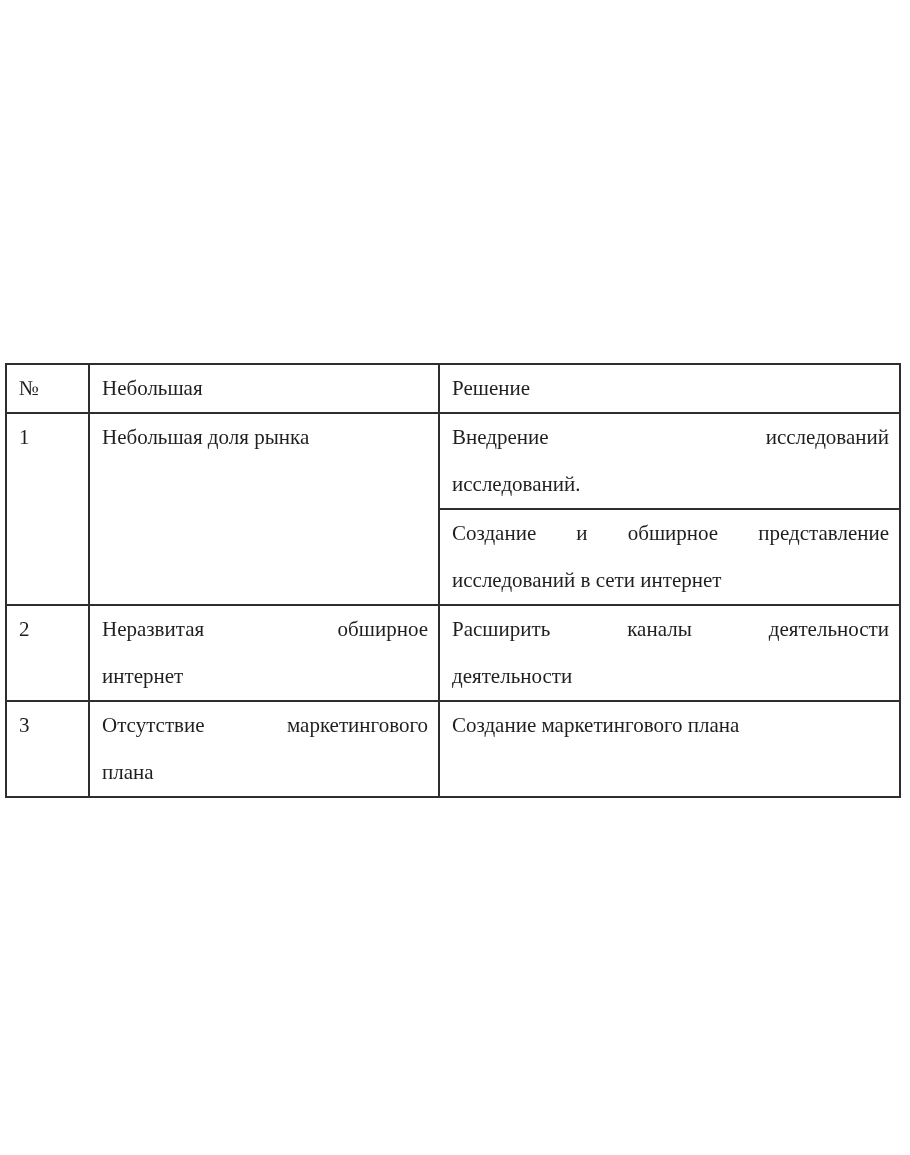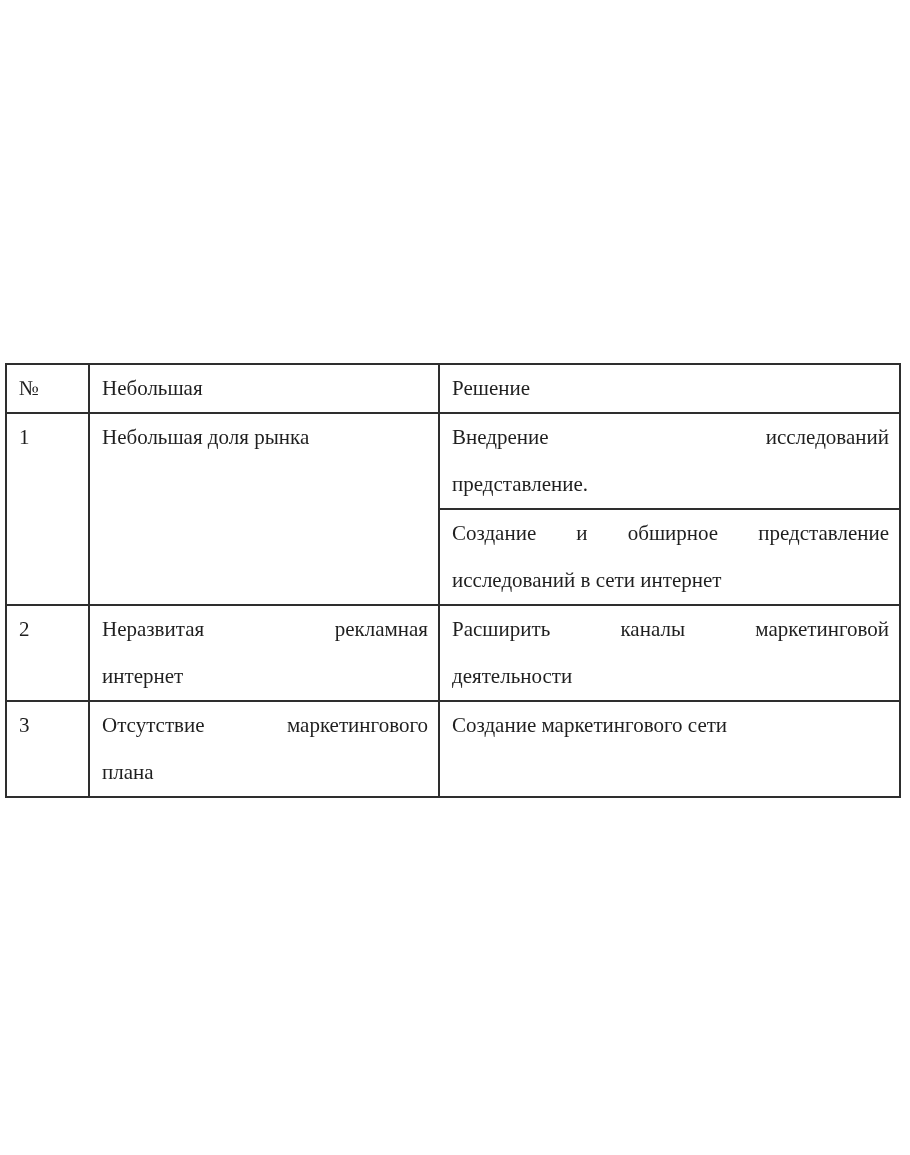--- a/index.html
+++ b/index.html
@@ -75,51 +75,51 @@
 
       <tr class="h-r1a">
         <td rowspan="2">
           <div class="ln">1</div>
         </td>
         <td rowspan="2">
           <div class="ln">Небольшая доля рынка</div>
         </td>
         <td>
           <div class="ln jl">Внедрение исследований</div>
-          <div class="ln">представление.</div>
+          <div class="ln">исследований.</div>
         </td>
       </tr>
       <tr class="h-r1b">
         <td>
           <div class="ln jl">Создание и обширное представление</div>
           <div class="ln">исследований в сети интернет</div>
         </td>
       </tr>
 
       <tr class="h-r2">
         <td>
           <div class="ln">2</div>
         </td>
         <td>
-          <div class="ln jl">Неразвитая рекламная</div>
+          <div class="ln jl">Неразвитая обширное</div>
           <div class="ln">интернет</div>
         </td>
         <td>
-          <div class="ln jl">Расширить каналы маркетинговой</div>
+          <div class="ln jl">Расширить каналы деятельности</div>
           <div class="ln">деятельности</div>
         </td>
       </tr>
 
       <tr class="h-r3">
         <td>
           <div class="ln">3</div>
         </td>
         <td>
           <div class="ln jl">Отсутствие маркетингового</div>
           <div class="ln">плана</div>
         </td>
         <td>
-          <div class="ln">Создание маркетингового сети</div>
+          <div class="ln">Создание маркетингового плана</div>
         </td>
       </tr>
     </tbody>
   </table>
 </div>
 
 </body></html>

